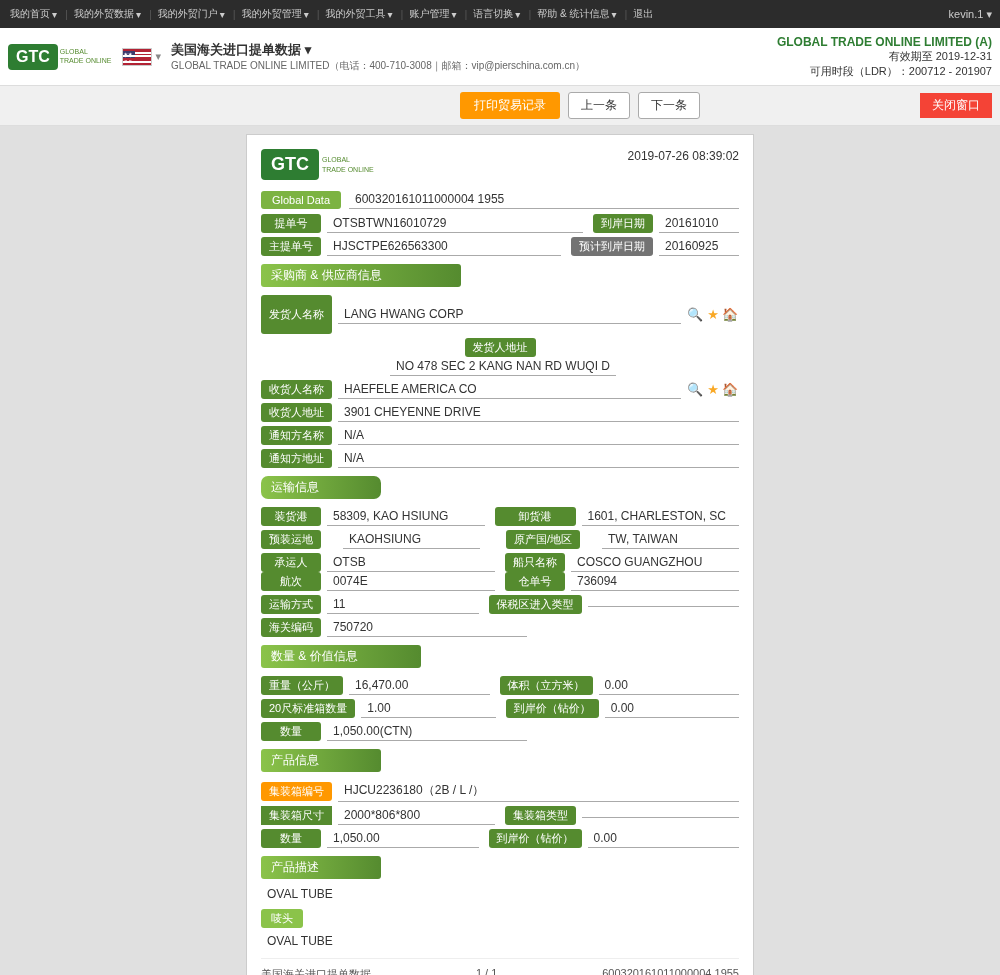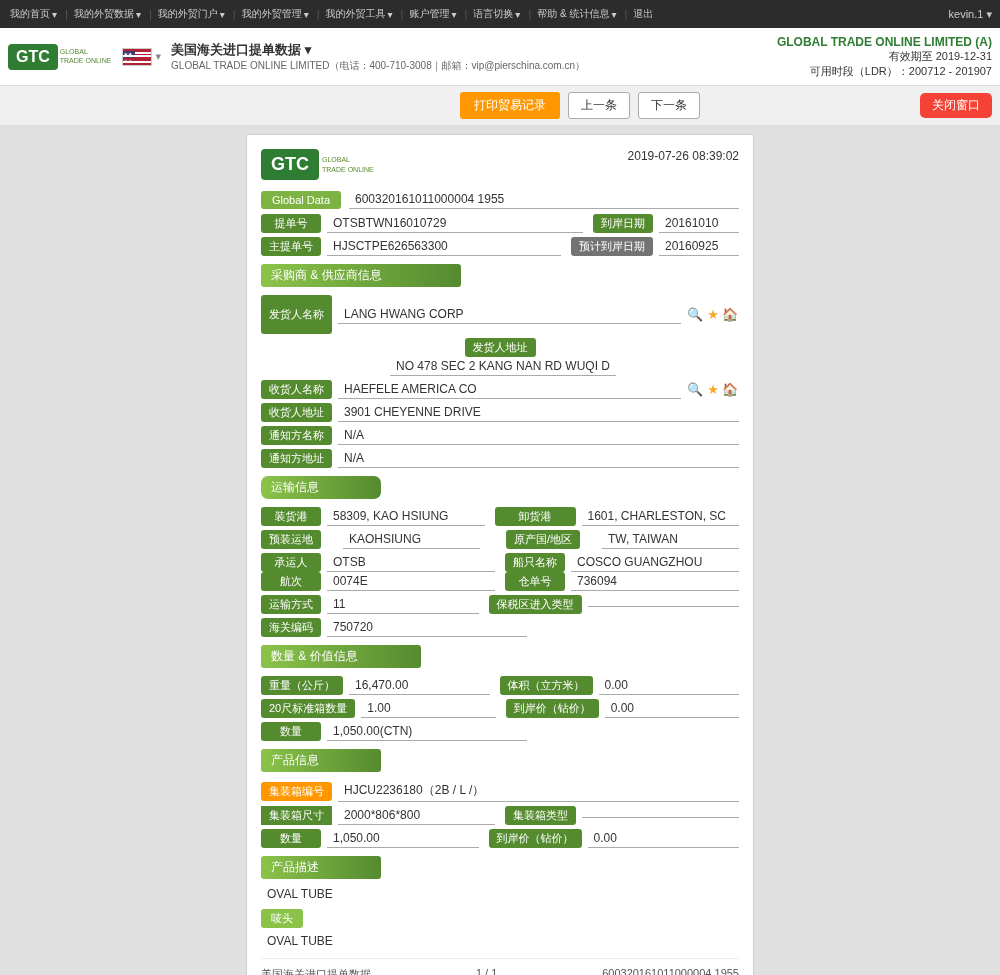--- a/index.html
+++ b/index.html
@@ -130,21 +130,21 @@
     <div class="ldr" style="font-size:11px; color:#333;">可用时段（LDR）：200712 - 201907</div>
   </div>
 </div>
 
 <div class="action-bar" style="background:#f0f0f0; padding:6px 8px; display:flex; align-items:center; gap:8px; border-bottom:1px solid #ddd;">
   <div style="flex:1; display:flex; justify-content:center; gap:8px; padding-left:240px;">
     <button class="btn-print" style="background:#ff9800; color:white; border:none; padding:4px 14px; border-radius:3px; cursor:pointer; font-size:12px;">打印贸易记录</button>
     <button class="btn-nav" style="background:white; border:1px solid #aaa; padding:4px 12px; border-radius:3px; cursor:pointer; font-size:12px;">上一条</button>
     <button class="btn-nav" style="background:white; border:1px solid #aaa; padding:4px 12px; border-radius:3px; cursor:pointer; font-size:12px;">下一条</button>
   </div>
-  <button class="btn-close" style="background:#f44336; color:white; border:none; padding:4px 12px; border-radius:5px; cursor:pointer; font-size:12px; margin-left:auto;">关闭窗口</button>
+  <button class="btn-close" style="background:#f44336; color:white; border:none; padding:4px 12px; border-radius:0; cursor:pointer; font-size:12px; margin-left:auto;">关闭窗口</button>
 </div>
 
 <div class="main-content" style="padding:8px 6px; background:#e0e0e0;">
   <div class="document-container" style="background:white; border:1px solid #ccc; padding:14px; margin:0 240px;">
 
     
     <div class="doc-header" style="display:flex; justify-content:space-between; align-items:flex-start; margin-bottom:10px;">
       <div style="display:flex; align-items:center;">
         <div style="background:#2e7d32; color:white; font-size:18px; font-weight:bold; padding:5px 10px; border-radius:4px;">GTC</div>
         <div style="font-size:7px; color:#558b2f; margin-left:3px; line-height:1.3;">GLOBAL<br>TRADE ONLINE</div>

